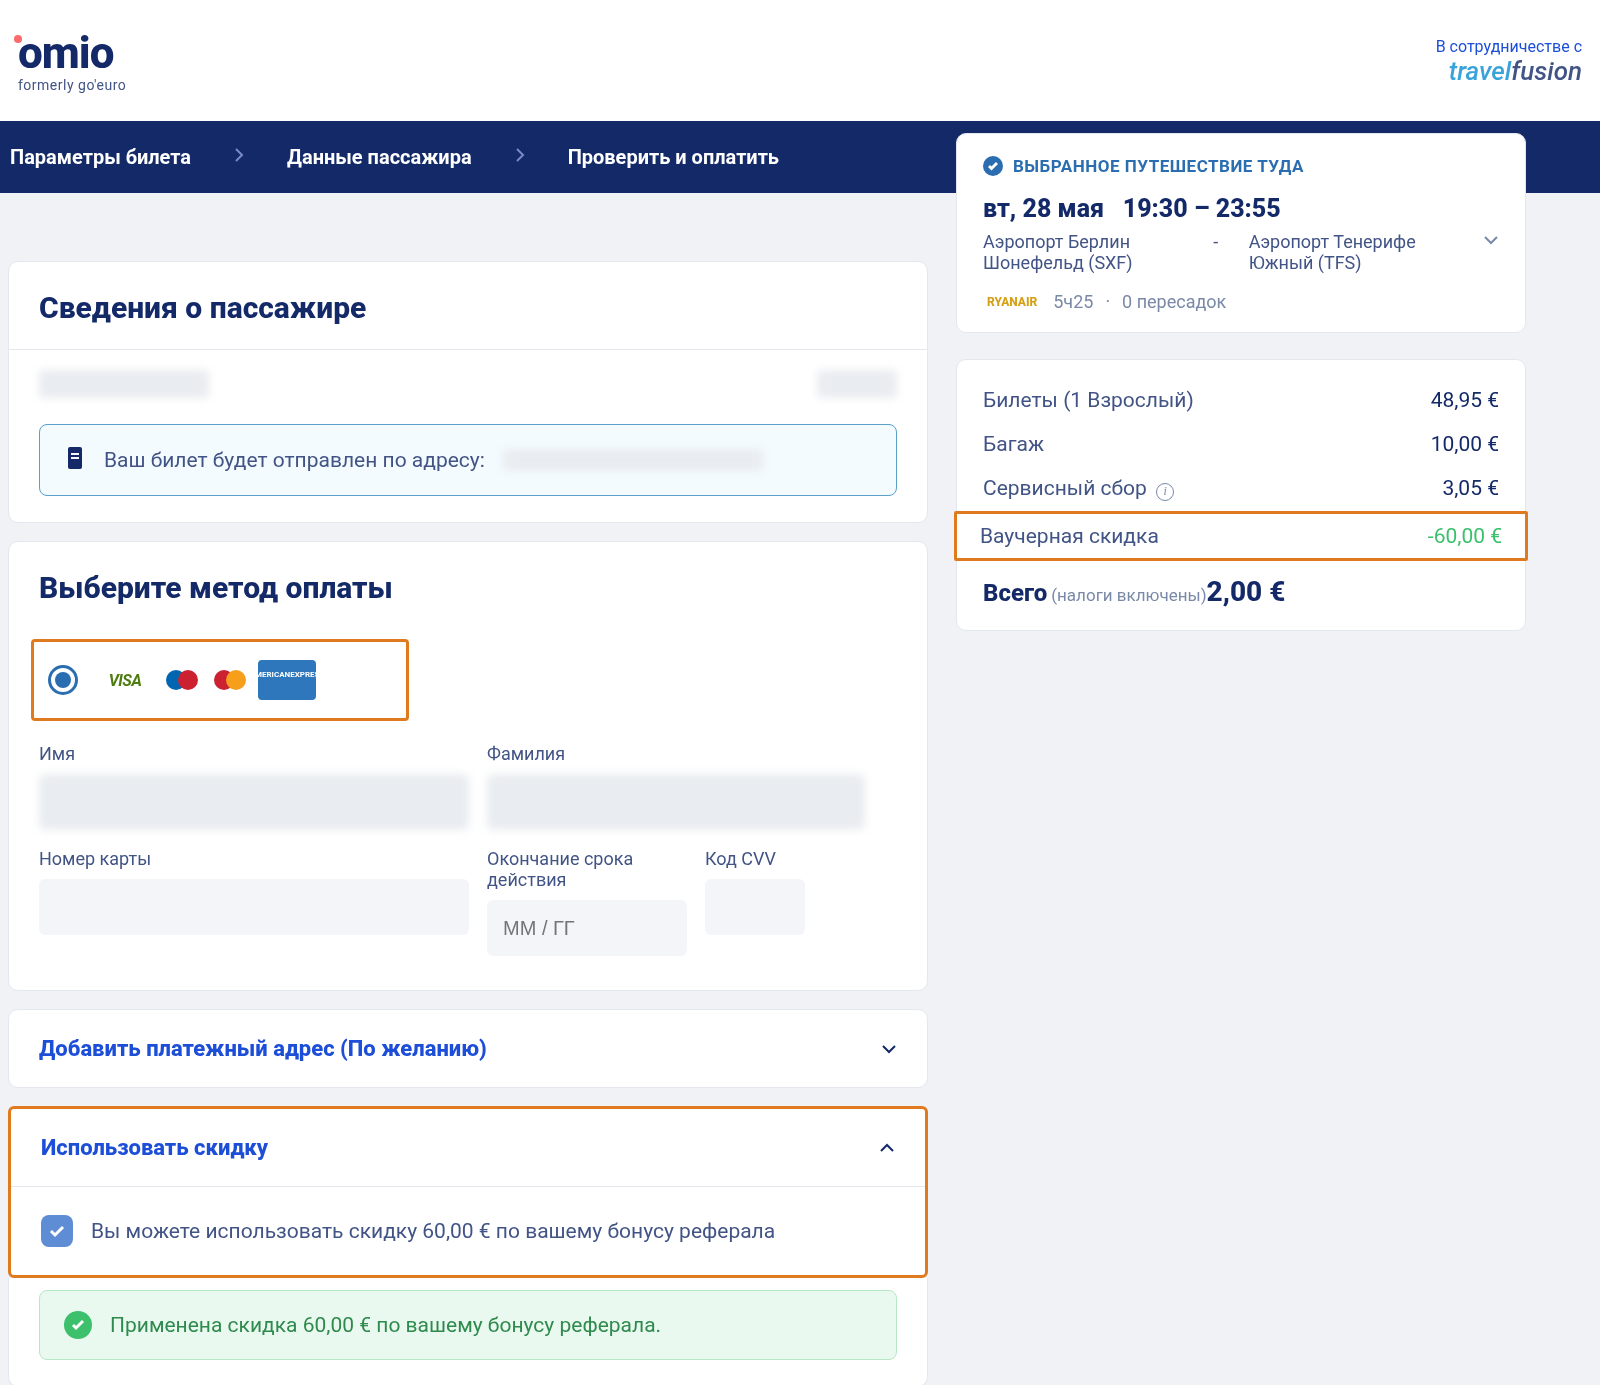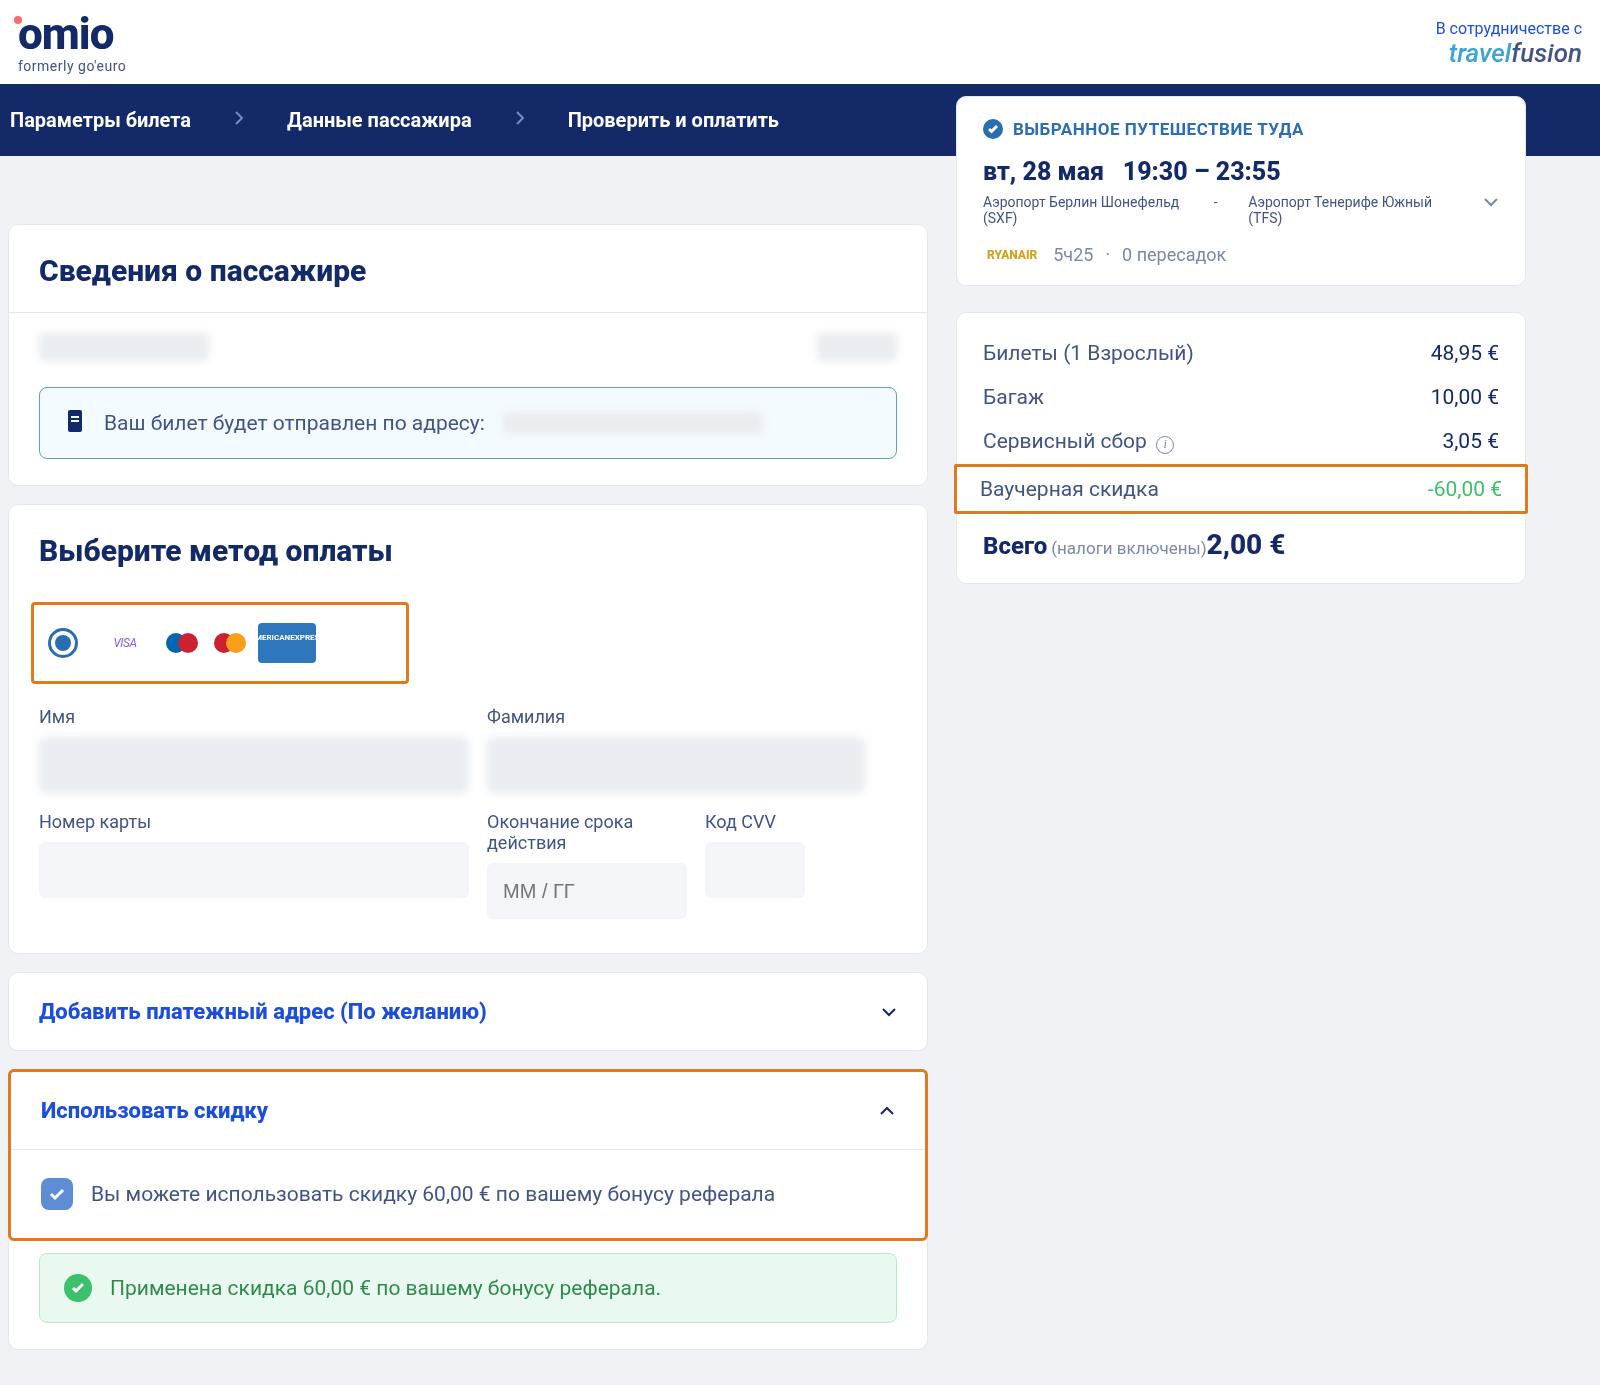--- a/index.html
+++ b/index.html
@@ -1,19 +1,19 @@
 <!DOCTYPE html>
 <html><head>
 <meta charset="utf-8">
 <style>
   * { box-sizing: border-box; margin: 0; padding: 0; }
   body { font-family: -apple-system, BlinkMacSystemFont, "Segoe UI", Roboto, sans-serif; background: #f1f2f6; color: #132968; width: 1600px; }
 
   
-  .top-header { background: #fff; display: flex; justify-content: space-between; align-items: center; padding: 10px 18px 8px 18px; height: 84px; }
+  .top-header { background: #fff; display: flex; justify-content: space-between; align-items: center; padding: 10px 18px 8px 18px; height: 121px; }
   .logo-block { display: flex; flex-direction: column; }
   .logo-main { font-size: 44px; font-weight: 800; color: #132968; letter-spacing: -1px; position: relative; line-height: 1; }
   .logo-dot { width: 8px; height: 8px; background: #fa6b6b; border-radius: 50%; position: absolute; top: 4px; left: -4px; }
   .logo-sub { font-size: 14px; color: #425486; margin-top: 2px; letter-spacing: 0.5px; }
   .partner-block { text-align: right; }
   .partner-label { font-size: 16px; color: #1d4ed8; }
   .partner-brand { font-size: 26px; font-weight: 500; }
   .partner-brand .travel { color: #3aa3d9; font-style: italic; }
   .partner-brand .fusion { color: #425486; font-style: italic; }
 
@@ -38,21 +38,21 @@
   .ticket-notice .icon { color: #132968; }
   .ticket-notice .text { font-size: 21px; color: #425486; }
   .ticket-notice .email-blur { width: 260px; height: 22px; }
 
   
   .pay-method-hl { margin: 10px 22px 22px 22px; border: 3px solid #e07a1f; border-radius: 4px; padding: 18px 14px; display: flex; align-items: center; gap: 18px; width: 378px; }
   .radio-outer { width: 30px; height: 30px; border: 3px solid #2a6db0; border-radius: 50%; display: flex; align-items: center; justify-content: center; }
   .radio-inner { width: 16px; height: 16px; background: #2a6db0; border-radius: 50%; }
   .pay-brands { display: flex; gap: 8px; align-items: center; }
   .brand-chip { height: 26px; border-radius: 4px; display:flex; align-items:center; justify-content:center; }
-  .visa-chip { width: 58px; font-weight: 400; font-size: 12px; color: #8b5cf6; font-style: italic; letter-spacing: -0.5px;}
+  .visa-chip { width: 58px; font-weight: 700; font-size: 16px; color: #4d7c0f; font-style: italic; letter-spacing: -0.5px;}
   .maestro-chip, .mc-chip { width: 40px; position: relative; }
   .circ { width: 20px; height: 20px; border-radius: 50%; position: absolute; top: 3px; }
   .circ.l { left: 4px; } .circ.r { right: 4px; }
   .maestro-chip .l { background: #0066b2; } .maestro-chip .r { background: #cc2131; }
   .mc-chip .l { background: #cc2131; } .mc-chip .r { background: #f79e1b; }
   .amex-chip { width: 58px; background: #2e77bc; color: #fff; font-size: 8px; font-weight: 700; text-align: center; line-height: 1.1; padding: 20px 0; align-items: flex-end;}
 
   .form-grid { padding: 0 30px 34px 30px; display: grid; grid-template-columns: 430px 200px 160px; gap: 18px 18px; }
   .fg-label { font-size: 18px; color: #425486; margin-bottom: 10px; display: block; }
   .fg-input { background: #f4f5f8; border: none; border-radius: 6px; height: 56px; width: 100%; font-size: 20px; padding: 0 16px; color: #7a89a8; }
@@ -76,21 +76,21 @@
   .applied-icon { width: 28px; height: 28px; background: #3cc06c; border-radius: 50%; display: flex; align-items: center; justify-content: center; }
   .applied-icon svg { stroke: #fff; stroke-width: 3; fill: none; width: 14px; height: 14px; }
   .applied-text { font-size: 21px; color: #2f8a4e; }
 
   
   .trip-card { background: #fff; border: 1px solid #e5e7ef; border-radius: 10px; padding: 22px 26px 20px 26px; margin-bottom: 26px; }
   .trip-head { display: flex; align-items: center; gap: 10px; color: #2a6db0; font-size: 17px; font-weight: 700; letter-spacing: 0.5px; margin-bottom: 18px; }
   .trip-head .check-ico { width: 20px; height: 20px; background: #2a6db0; border-radius: 50%; display: flex; align-items: center; justify-content: center; }
   .trip-head .check-ico svg { stroke:#fff; stroke-width:3; fill:none; width:10px; height:10px; }
   .date-time { font-size: 25px; font-weight: 800; color: #132968; margin-bottom: 8px; }
-  .airports { display: flex; justify-content: space-between; align-items: flex-start; font-size: 14px; color: #425486; margin-bottom: 18px; }
+  .airports { display: flex; justify-content: space-between; align-items: flex-start; font-size: 18px; color: #425486; margin-bottom: 18px; }
   .airports .dash { padding: 0 6px; }
   .airports .dest { text-align: left; }
   .trip-chevron svg { stroke:#7a89a8; stroke-width:2; fill:none; width:16px; height:16px; }
   .carrier-row { display: flex; align-items: center; gap: 12px; font-size: 18px; color: #7a89a8; }
   .ryanair-logo { font-size: 12px; font-weight: 800; color: #d4a017; padding: 2px 4px; }
 
   
   .price-card { background: #fff; border: 1px solid #e5e7ef; border-radius: 10px; padding: 18px 0 22px 0; }
   .price-row { display: flex; justify-content: space-between; padding: 10px 26px; font-size: 21px; color: #132968; }
   .price-row .label { color: #425486; font-size: 21px; }

